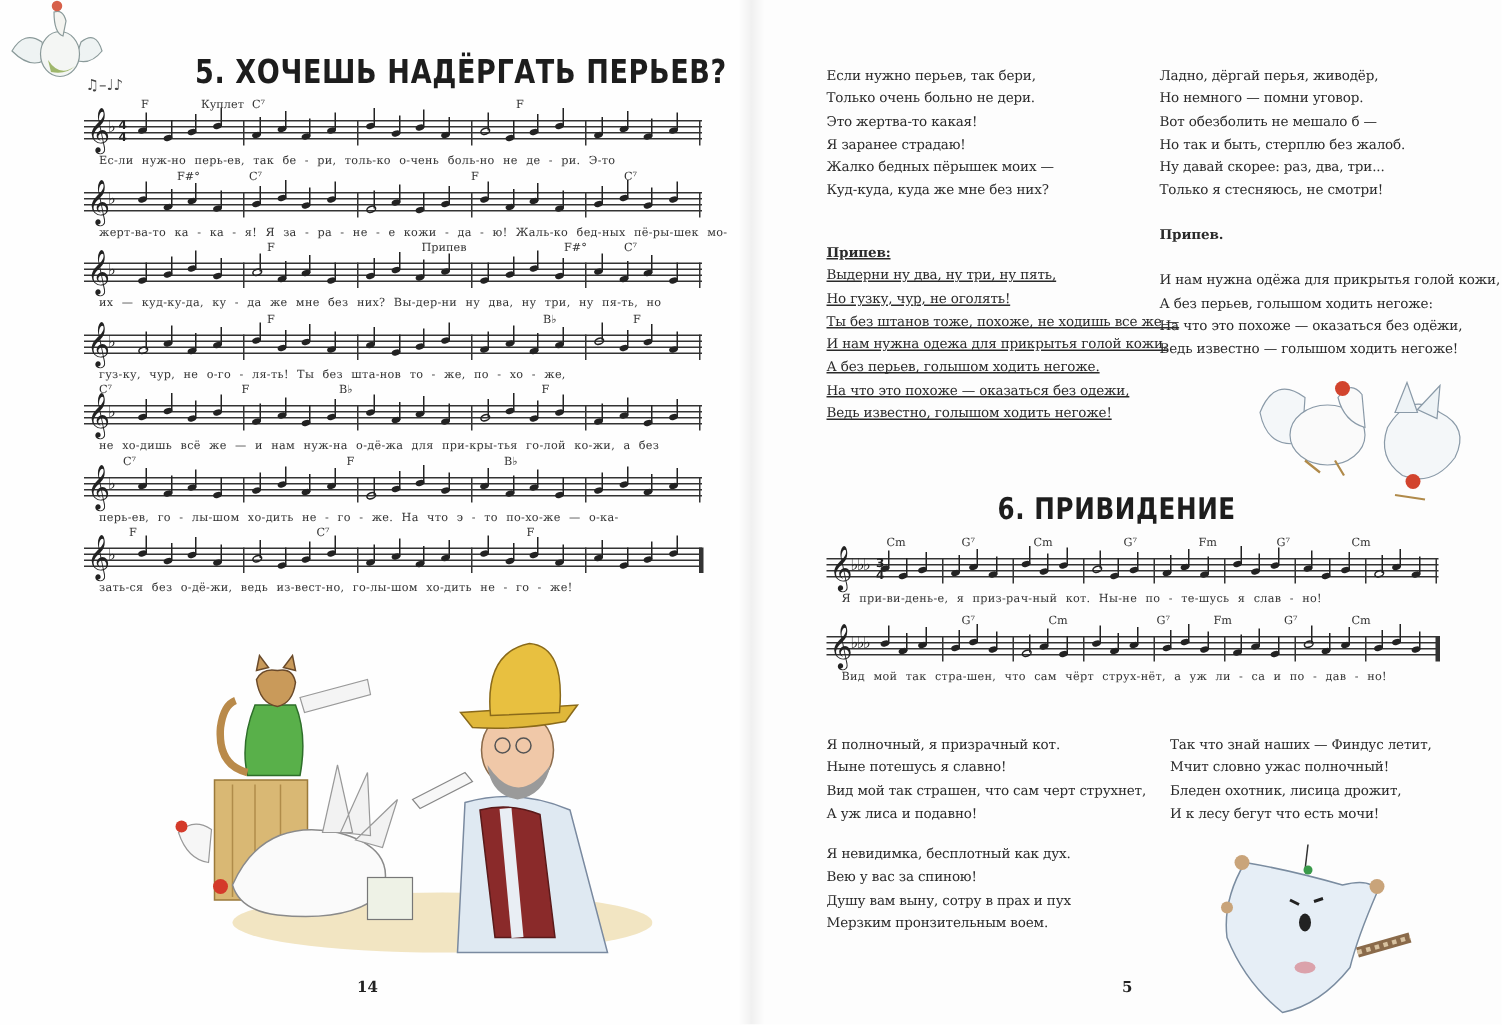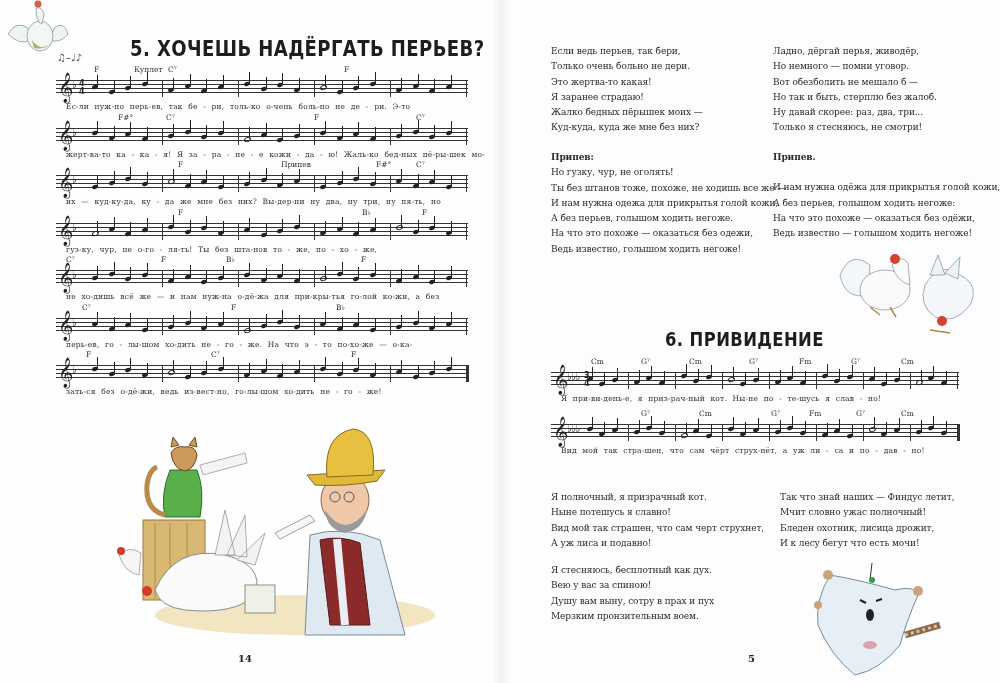--- a/index.html
+++ b/index.html
@@ -522,39 +522,40 @@
   <path d="M222 62 Q218 20 248 14 Q272 16 268 60Z" fill="#e8c040" stroke="#8a6a1a" stroke-width="1"></path>
 
   <path d="M170 118 L205 100 L210 106 L175 124Z" fill="#f7f7f7" stroke="#888" stroke-width="0.8"></path>
 
   <rect x="140" y="170" width="30" height="28" fill="#eef2e6" stroke="#777" stroke-width="0.8"></rect>
 </svg>
 
 <div class="page-num" style="left:238px;top:653px;">14</div>
 
 <div class="verse" style="left:551px;top:44px;">
-  <div>Если ведь перьев, так бери,</div>
+  <div>Если нужно перьев, так бери,</div>
   <div>Только очень больно не дери.</div>
   <div>Это жертва-то какая!</div>
   <div>Я заранее страдаю!</div>
   <div>Жалко бедных пёрышек моих —</div>
   <div>Куд-куда, куда же мне без них?</div>
 </div>
 
 <div class="verse" style="left:773px;top:44px;">
   <div>Ладно, дёргай перья, живодёр,</div>
   <div>Но немного — помни уговор.</div>
   <div>Вот обезболить не мешало б —</div>
   <div>Но так и быть, стерплю без жалоб.</div>
   <div>Ну давай скорее: раз, два, три...</div>
   <div>Только я стесняюсь, не смотри!</div>
 </div>
 
-<div class="verse" style="left:551px;top:150px;">
+<div class="verse" style="left:551px;top:162px;text-decoration:underline;">
   <div class="refrain-label">Припев:</div>
+  <div>Выдерни ну два, ну три, ну пять,</div>
   <div>Но гузку, чур, не оголять!</div>
   <div>Ты без штанов тоже, похоже, не ходишь все же —</div>
   <div>И нам нужна одежа для прикрытья голой кожи,</div>
   <div>А без перьев, голышом ходить негоже.</div>
   <div>На что это похоже — оказаться без одежи,</div>
   <div>Ведь известно, голышом ходить негоже!</div>
 </div>
 
 <div class="verse" style="left:773px;top:150px;">
   <div class="refrain-label">Припев.</div>
@@ -721,21 +722,21 @@
     </div>
   </div>
 
 <div class="verse" style="left:551px;top:490px;">
   <div>Я полночный, я призрачный кот.</div>
   <div>Ныне потешусь я славно!</div>
   <div>Вид мой так страшен, что сам черт струхнет,</div>
   <div>А уж лиса и подавно!</div>
 </div>
 <div class="verse" style="left:551px;top:563px;">
-  <div>Я стесняюсь, бесплотный как дух.</div>
+  <div>Я невидимка, бесплотный как дух.</div>
   <div>Вею у вас за спиною!</div>
   <div>Душу вам выну, сотру в прах и пух</div>
   <div>Мерзким пронзительным воем.</div>
 </div>
 <div class="verse" style="left:780px;top:490px;">
   <div>Так что знай наших — Финдус летит,</div>
   <div>Мчит словно ужас полночный!</div>
   <div>Бледен охотник, лисица дрожит,</div>
   <div>И к лесу бегут что есть мочи!</div>
 </div>

